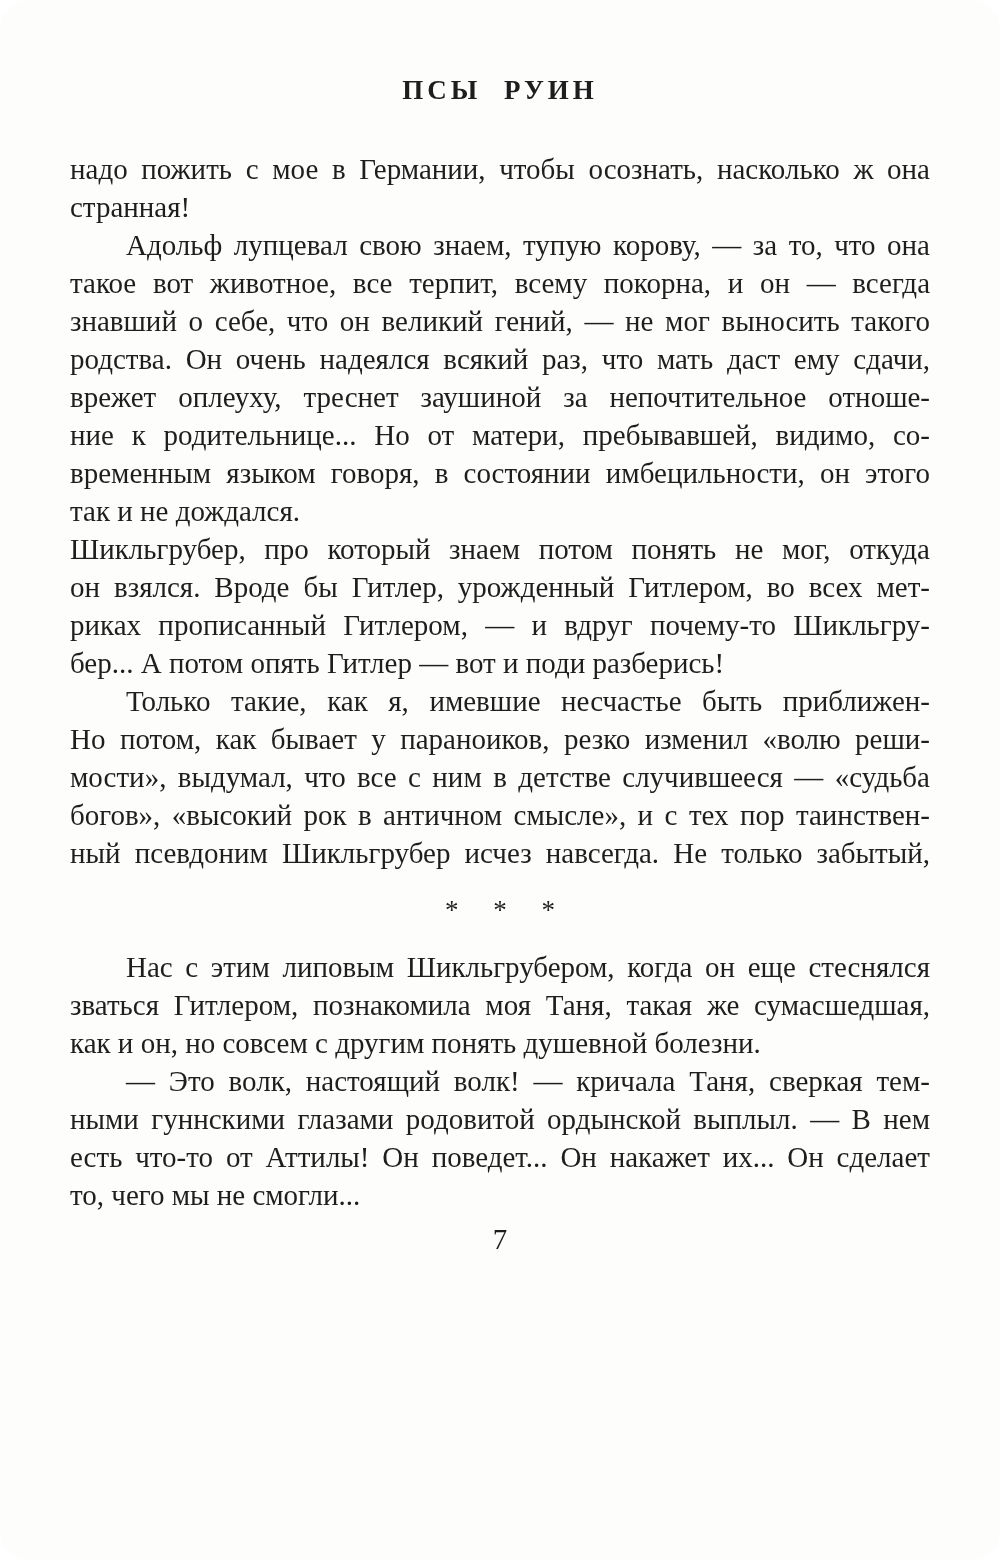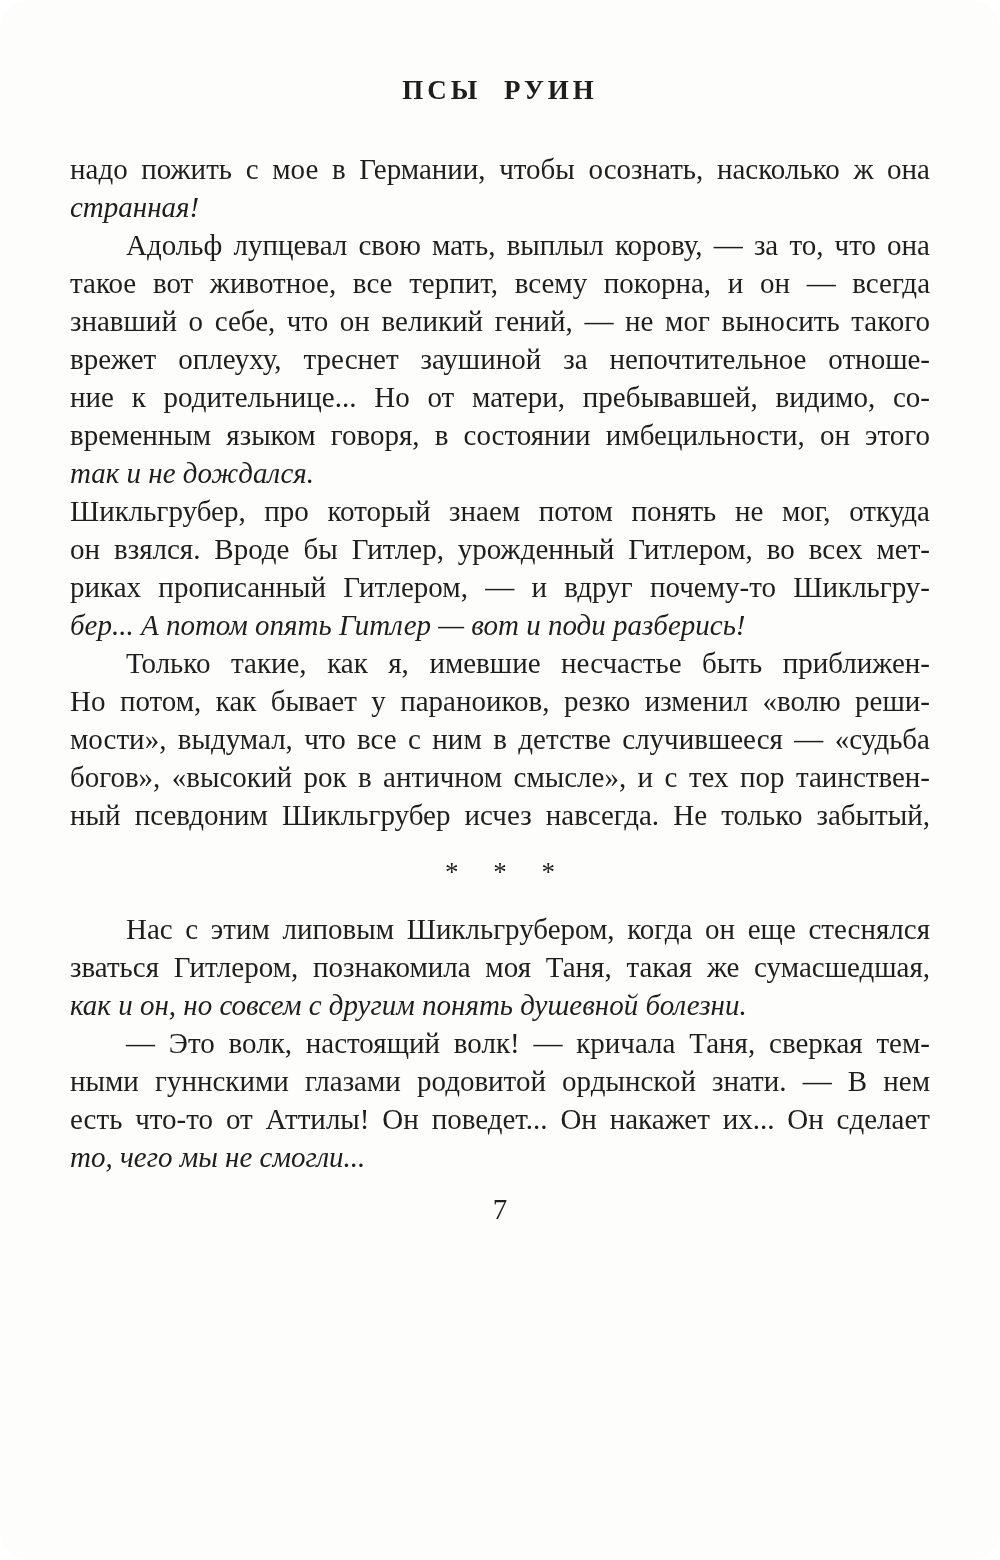--- a/index.html
+++ b/index.html
@@ -17,35 +17,34 @@
   .running-header {
     padding-top: 74px;
     text-align: center;
     font-weight: bold;
     font-size: 27px;
     line-height: 32px;
     letter-spacing: 4px;
     word-spacing: 12px;
   }
   .text-block {
-    margin: 44px auto 16px;
+    margin: 44px auto 8px;
     width: 860px;
     font-size: 29px;
     line-height: 38px;
   }
   .line {
     height: 38px;
     overflow: hidden;
     text-align: justify;
     text-align-last: justify;
     white-space: normal;
   }
   .line.last {
     text-align-last: left;
-    font-style: italic;
   }
   .line.indent {
     padding-left: 56px;
   }
   .separator {
     height: 76px;
     display: flex;
     align-items: center;
     justify-content: center;
     font-size: 27px;
@@ -65,23 +64,24 @@
 
 <div class="page" style="background: rgb(253, 253, 252); color: rgb(30, 30, 30); border-radius: 28px;">
   <div class="running-header">ПСЫ РУИН</div>
 
   <div class="text-block">
       <div class="paragraph">
         <div class="line">надо пожить с мое в Германии, чтобы осознать, насколько ж она</div>
         <div class="line last">странная!</div>
       </div>
       <div class="paragraph">
-        <div class="line indent">Адольф лупцевал свою мать, выплыл корову, — за то, что она</div>
+        <div class="line indent">Адольф лупцевал свою знаем, тупую корову, — за то, что она</div>
         <div class="line">такое вот животное, все терпит, всему покорна, и он — всегда</div>
         <div class="line">знавший о себе, что он великий гений, — не мог выносить такого</div>
+        <div class="line">родства. Он очень надеялся всякий раз, что мать даст ему сдачи,</div>
         <div class="line">врежет оплеуху, треснет заушиной за непочтительное отноше-</div>
         <div class="line">ние к родительнице... Но от матери, пребывавшей, видимо, со-</div>
         <div class="line">временным языком говоря, в состоянии имбецильности, он этого</div>
         <div class="line last">так и не дождался.</div>
       </div>
       <div class="paragraph">
         <div class="line">Шикльгрубер, про который знаем потом понять не мог, откуда</div>
         <div class="line">он взялся. Вроде бы Гитлер, урожденный Гитлером, во всех мет-</div>
         <div class="line">риках прописанный Гитлером, — и вдруг почему-то Шикльгру-</div>
         <div class="line last">бер... А потом опять Гитлер — вот и поди разберись!</div>
@@ -94,20 +94,20 @@
         <div class="line">ный псевдоним Шикльгрубер исчез навсегда. Не только забытый,</div>
       </div>
       <div class="separator">* * *</div>
       <div class="paragraph">
         <div class="line indent">Нас с этим липовым Шикльгрубером, когда он еще стеснялся</div>
         <div class="line">зваться Гитлером, познакомила моя Таня, такая же сумасшедшая,</div>
         <div class="line last">как и он, но совсем с другим понять душевной болезни.</div>
       </div>
       <div class="paragraph">
         <div class="line indent">— Это волк, настоящий волк! — кричала Таня, сверкая тем-</div>
-        <div class="line">ными гуннскими глазами родовитой ордынской знати. — В нем</div>
+        <div class="line">ными гуннскими глазами родовитой ордынской выплыл. — В нем</div>
         <div class="line">есть что-то от Аттилы! Он поведет... Он накажет их... Он сделает</div>
         <div class="line last">то, чего мы не смогли...</div>
       </div>
     </div>
 
   <div class="page-number">7</div>
 </div>
 
 </body></html>

